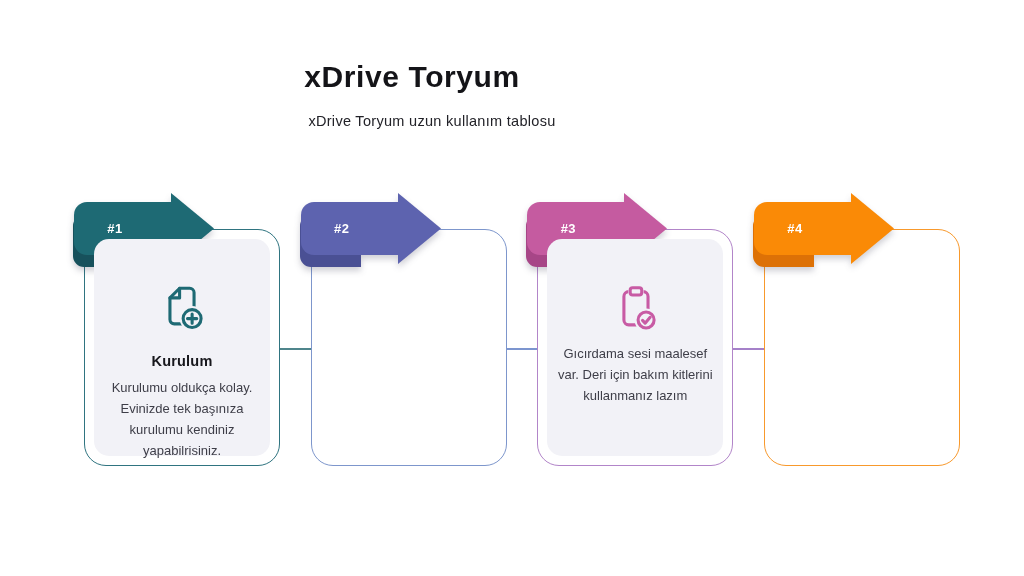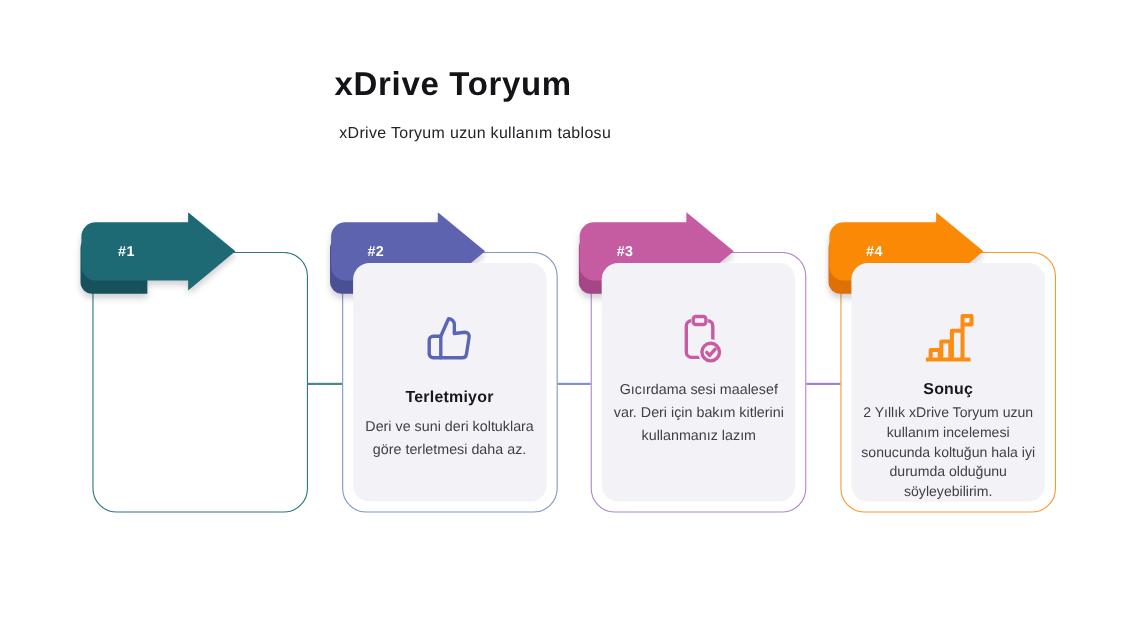--- a/index.html
+++ b/index.html
@@ -74,39 +74,42 @@
 
 <div class="strip">
 
   <div class="step" data-step="0" style="left: 0px; --arrow: #1e6a74; --fold: #17515c; --border: #2f7480; --icon: #1e6a74;">
     <svg class="arrow" viewBox="0 0 150 80">
       <path class="fold" d="M11,22 H61 V74 H11 A11,11 0 0 1 0,63 V33 A11,11 0 0 1 11,22 Z"></path>
       <path class="abody" d="M106,9 H14 A13,13 0 0 0 1,22 V49 A13,13 0 0 0 14,62 H106 Z"></path>
       <path class="abody" d="M98,0 L141,35.5 L98,71 Z"></path>
     </svg>
     <div class="num">#1</div>
+    <div class="panel">
+      <div class="icon">
+        <svg viewBox="0 0 56 56">
+          <path d="M25.5,7.5 H36 a4.5,4.5 0 0 1 4.5,4.5 v28 a4.5,4.5 0 0 1 -4.5,4.5 H20 a4.5,4.5 0 0 1 -4.5,-4.5 V17.5 Z"></path>
+          <path d="M25.5,7.5 V17.5 H15.5"></path>
+          <circle class="halo" cx="38.5" cy="39" r="13"></circle>
+          <circle cx="38.5" cy="39" r="9.3"></circle>
+          <path d="M38.5,34.2 v9.6 M33.7,39 h9.6"></path>
+        </svg>
+      </div>
+      <h3 class="ctitle">Kurulum</h3>
+      <p class="cbody">Kurulumu oldukça kolay. Evinizde tek başınıza kurulumu kendiniz yapabilrisiniz.</p>
+    </div>
   </div>
 
   <div class="step" data-step="1" style="left: 226.7px; --arrow: #5d63af; --fold: #4a5094; --border: #7d96cc; --icon: #5a66b5;">
     <svg class="arrow" viewBox="0 0 150 80">
       <path class="fold" d="M11,22 H61 V74 H11 A11,11 0 0 1 0,63 V33 A11,11 0 0 1 11,22 Z"></path>
       <path class="abody" d="M106,9 H14 A13,13 0 0 0 1,22 V49 A13,13 0 0 0 14,62 H106 Z"></path>
       <path class="abody" d="M98,0 L141,35.5 L98,71 Z"></path>
     </svg>
     <div class="num">#2</div>
-    <div class="panel">
-      <div class="icon">
-        <svg viewBox="0 0 56 56">
-          <path d="M32.2,23 V14.6 a5.5,5.5 0 0 0 -5.5,-5.5 l-7.3,16.5 v20.2 h20.3 a3.9,3.9 0 0 0 3.9,-3.3 l2.5,-16.2 a3.9,3.9 0 0 0 -3.9,-4.5 Z"></path>
-          <path d="M19.4,45.8 h-7.2 a3.7,3.7 0 0 1 -3.7,-3.7 V29.3 a3.7,3.7 0 0 1 3.7,-3.7 h7.2"></path>
-        </svg>
-      </div>
-      <h3 class="ctitle">Terletmiyor</h3>
-      <p class="cbody">Deri ve suni deri koltuklara göre terletmesi daha az.</p>
-    </div>
   </div>
 
   <div class="step" data-step="2" style="left: 453.3px; --arrow: #c55ba0; --fold: #a74687; --border: #b285c9; --icon: #c85ba4;">
     <svg class="arrow" viewBox="0 0 150 80">
       <path class="fold" d="M11,22 H61 V74 H11 A11,11 0 0 1 0,63 V33 A11,11 0 0 1 11,22 Z"></path>
       <path class="abody" d="M106,9 H14 A13,13 0 0 0 1,22 V49 A13,13 0 0 0 14,62 H106 Z"></path>
       <path class="abody" d="M98,0 L141,35.5 L98,71 Z"></path>
     </svg>
     <div class="num">#3</div>
     <div class="panel">
@@ -124,33 +127,18 @@
     </div>
   </div>
 
   <div class="step" data-step="3" style="left: 680px; --arrow: #fa8a06; --fold: #dd7106; --border: #f8992c; --icon: #fb8d15;">
     <svg class="arrow" viewBox="0 0 150 80">
       <path class="fold" d="M11,22 H61 V74 H11 A11,11 0 0 1 0,63 V33 A11,11 0 0 1 11,22 Z"></path>
       <path class="abody" d="M106,9 H14 A13,13 0 0 0 1,22 V49 A13,13 0 0 0 14,62 H106 Z"></path>
       <path class="abody" d="M98,0 L141,35.5 L98,71 Z"></path>
     </svg>
     <div class="num">#4</div>
-    <div class="panel">
-      <div class="icon">
-        <svg viewBox="0 0 56 56">
-          <g class="thick">
-            <path d="M7,47.5 H49"></path>
-            <path d="M11.5,47.5 V38.5 H20 V47.5"></path>
-            <path d="M21.5,47.5 V30.5 H30 V47.5"></path>
-            <path d="M31.5,47.5 V20.5 H41.5 V47.5"></path>
-            <path d="M41.5,20.5 V6.5 H50 V14.5 H41.5"></path>
-          </g>
-        </svg>
-      </div>
-      <h3 class="ctitle">Sonuç</h3>
-      <p class="cbody">2 Yıllık xDrive Toryum uzun kullanım incelemesi sonucunda koltuğun hala iyi durumda olduğunu söyleyebilirim.</p>
-    </div>
   </div>
 
   <div class="connector" style="left: 196px; width: 30.7px; background: rgb(79, 133, 140);"></div>
   <div class="connector" style="left: 422.7px; width: 30.6px; background: rgb(124, 149, 207);"></div>
   <div class="connector" style="left: 649.3px; width: 30.7px; background: rgb(165, 129, 201);"></div>
 </div>
 
 </body></html>

